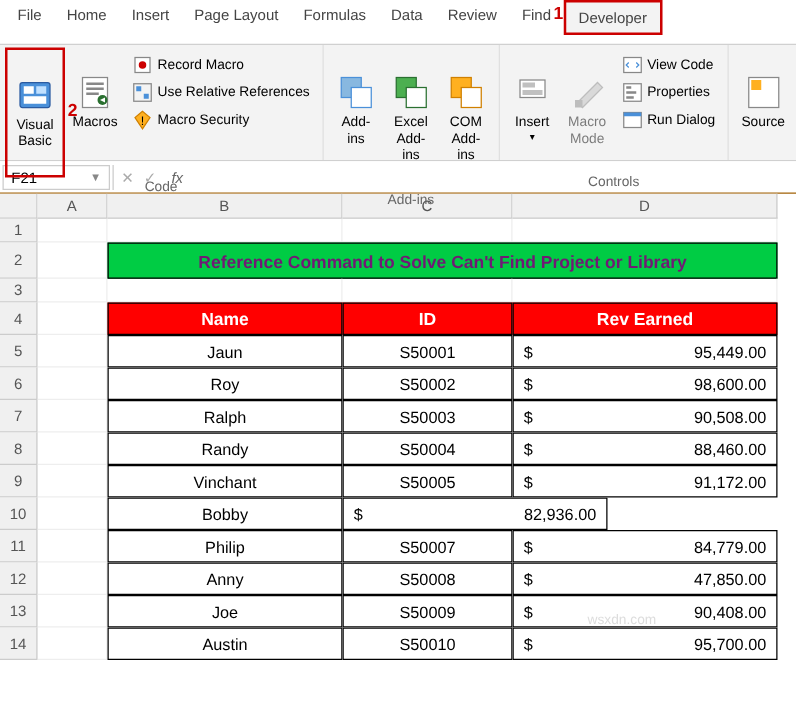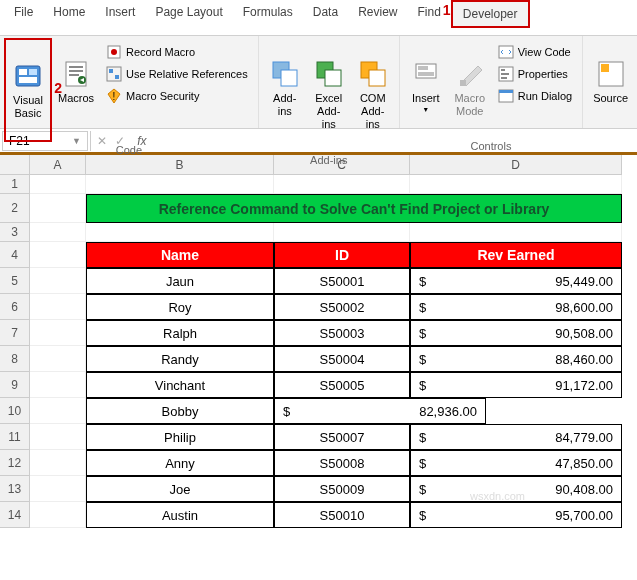--- a/index.html
+++ b/index.html
@@ -19,41 +19,41 @@
 .ribbon-group-label { text-align: center; font-size: 11px; color: #666; padding: 2px 0; }
 .big-btn { display: flex; flex-direction: column; align-items: center; justify-content: flex-end; padding: 20px 6px; cursor: pointer; text-align: center; font-size: 11px; line-height: 1.2; }
 .big-btn .icon { width: 32px; height: 32px; margin-bottom: 2px; display: flex; align-items: center; justify-content: center; }
 .big-btn.highlighted { border: 2px solid #c00; position: relative; }
 .annotation-2 { position: absolute; right: -12px; top: 40px; color: #c00; font-weight: bold; font-size: 14px; }
 .small-btns { display: flex; flex-direction: column; gap: 2px; padding: 4px 2px; }
 .small-btn { display: flex; align-items: center; gap: 4px; font-size: 11px; padding: 2px 4px; cursor: pointer; white-space: nowrap; }
 .small-btn .icon { width: 16px; height: 16px; display: flex; align-items: center; justify-content: center; }
 
 
-.formula-row { display: flex; align-items: center; height: 26px; border-bottom: 3px solid #a16207; background: #fff; }
+.formula-row { display: flex; align-items: center; height: 26px; border-bottom: 1px solid #a16207; background: #fff; }
 .name-box { width: 86px; border: 1px solid #ccc; padding: 2px 6px; background: #fff; font-size: 12px; margin: 2px; display: flex; align-items: center; justify-content: space-between; }
 .name-box .dd { color: #888; font-size: 9px; }
 .fx-buttons { display: flex; align-items: center; padding: 0 6px; color: #aaa; gap: 8px; }
 .fx-label { font-style: italic; color: #666; padding: 0 6px; }
 
 
 .grid-area { display: flex; }
 .corner { width: 30px; height: 20px; background: #f0f0f0; border-right: 1px solid #ccc; border-bottom: 1px solid #ccc; }
 .col-h { background: #f0f0f0; border-right: 1px solid #ccc; border-bottom: 1px solid #ccc; text-align: center; font-size: 12px; color: #555; height: 20px; line-height: 20px; }
 .row-h { width: 30px; background: #f0f0f0; border-right: 1px solid #ccc; border-bottom: 1px solid #ccc; text-align: center; font-size: 12px; color: #555; }
 .cell { border-right: 1px solid #eee; border-bottom: 1px solid #eee; padding: 0 4px; font-size: 13px; display: flex; align-items: center; }
 
 
 .cA { width: 56px; }
 .cB { width: 188px; }
 .cC { width: 136px; }
 .cD { width: 212px; }
 
 
-.title-cell { background: #00cc44; color: #14532d; font-weight: bold; text-align: center; justify-content: center; border: 1.5px solid #000; font-size: 14px; }
+.title-cell { background: #00cc44; color: #701a75; font-weight: bold; text-align: center; justify-content: center; border: 1.5px solid #000; font-size: 14px; }
 .header-cell { background: #ff0000; color: #fff; font-weight: bold; text-align: center; justify-content: center; border: 1.5px solid #000; font-size: 14px; }
 .tbl-cell { border: 1px solid #000; justify-content: center; background: #fff; }
 .tbl-cell.money { justify-content: space-between; padding: 0 8px; }
 .tbl-cell.money .cur { }
 .tbl-cell.money .val { text-align: right; }
 
 .rh1 { height: 19px; }
 .rh-title { height: 29px; }
 .rh-gap { height: 19px; }
 .rh-hdr { height: 26px; }

